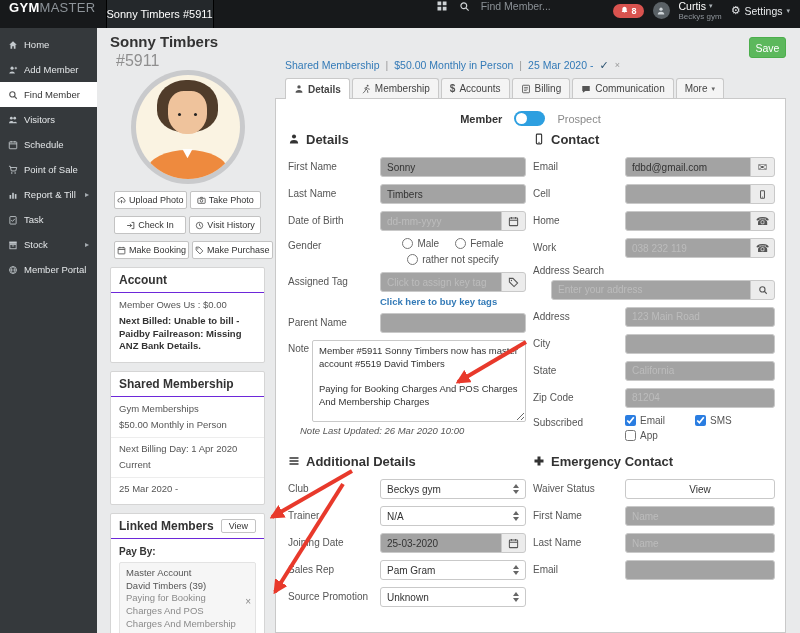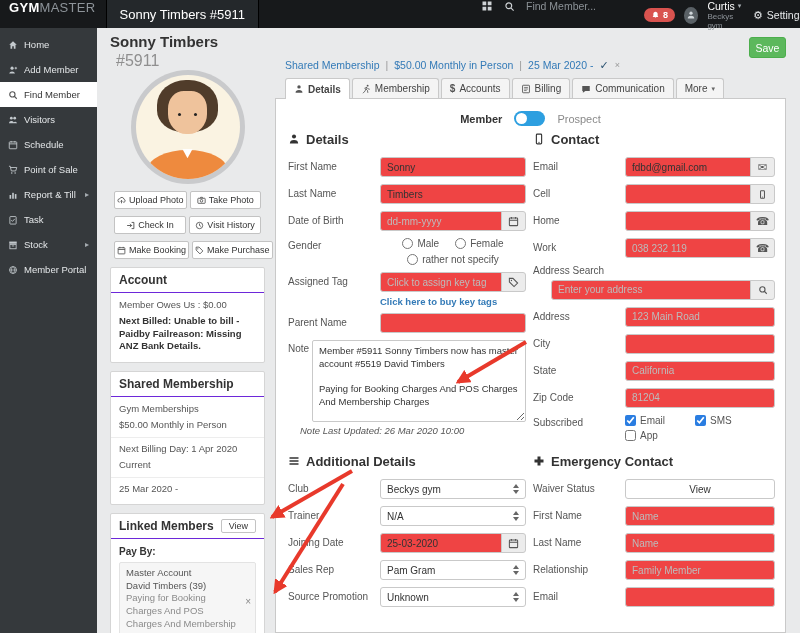--- a/index.html
+++ b/index.html
@@ -7,21 +7,21 @@
 body{position:relative;overflow:hidden;background:#e9eaeb;font-family:"Liberation Sans","DejaVu Sans",sans-serif;color:#333;font-size:10px}
 input,textarea,button{font-family:inherit}
 svg.ic{width:11px;height:11px;flex:none}
 .ptr{cursor:pointer}
 
 
 .topbar{position:absolute;left:0;top:0;width:800px;height:28px;background:#17191b;display:flex;align-items:flex-start;color:#c9ced2;z-index:6}
 .logo{padding:0 10px 0 9px;font-size:13px;letter-spacing:.3px;white-space:nowrap}
 .logo .l1{color:#fff;font-weight:bold}
 .logo .l2{color:#8d9399}
-.member-tab{height:28px;display:flex;align-items:center;padding:0 13px;background:#24282b;border-left:1px solid #000;border-right:1px solid #000;color:#fff;font-size:13px;white-space:nowrap}
+.member-tab{height:28px;display:flex;align-items:center;padding:0 0;background:#24282b;border-left:1px solid #000;border-right:1px solid #000;color:#fff;font-size:11px;white-space:nowrap}
 .tb-mid{display:flex;align-items:center;gap:11px;margin-left:222px}
 .gsearch{width:118px;background:transparent;border:none;outline:none;color:#e6e9eb;font-size:10.5px}
 .gsearch::placeholder{color:#8b9196}
 .tb-right{margin-left:auto;display:flex;align-items:center;gap:9px;padding-right:10px}
 .alert-badge{display:flex;align-items:center;gap:3px;background:#d9534f;border-radius:9px;padding:2px 7px;color:#fff;font-size:9px;font-weight:bold}
 .tb-avatar{width:17px;height:17px;border-radius:50%;background:#5a6166;display:flex;align-items:center;justify-content:center;color:#cfd5d9}
 .tb-user{line-height:1.15}
 .tb-user .un{color:#fff;font-size:10.5px;display:flex;align-items:center;gap:3px}
 .tb-user .ug{color:#8d9399;font-size:8px}
 .caret{font-size:7px;color:#aab0b5}
@@ -63,21 +63,21 @@
 .sec.details{left:12px;top:30px;width:238px}
 .sec.contact{left:257px;top:30px;width:242px}
 .sec.additional{left:12px;top:352px;width:238px}
 .sec.emergency{left:257px;top:352px;width:242px}
 .sec-head{display:flex;align-items:center;gap:6px;font-size:13px;font-weight:bold;color:#333;margin:2px 0 10px;height:16px}
 .sec-head svg{width:12px;height:12px;color:#333}
 
 .frow{display:flex;align-items:center;margin-bottom:7px;min-height:20px}
 .flabel{width:92px;flex:none;font-size:10px;color:#555;padding-right:6px;line-height:1.15}
 .fctrl{flex:1;display:flex;align-items:center}
-.inp{width:100%;height:20px;border:1px solid #c9c9c9;border-radius:3px;padding:0 6px;font-size:10px;color:#333;background:#ef4444;outline:none}
+.inp{width:100%;height:20px;border:1px solid #c9c9c9;border-radius:3px;padding:0 6px;font-size:10px;color:#333;background:#a3a3a3;outline:none}
 .inp::placeholder{color:#bcbcbc}
 .igrp{display:flex;width:100%}
 .igrp .inp{border-radius:3px 0 0 3px}
 .ibtn{width:25px;height:20px;flex:none;margin-left:-1px;background:#ececec;border:1px solid #c9c9c9;border-radius:0 3px 3px 0;display:flex;align-items:center;justify-content:center;color:#555;font-size:11px;cursor:pointer}
 .ibtn svg{width:11px;height:11px}
 .sel{position:relative;width:100%;height:20px;border:1px solid #c9c9c9;border-radius:3px;background:#fff;display:flex;align-items:center;padding:0 18px 0 6px;font-size:10px;color:#333;cursor:pointer}
 .sel::before,.sel::after{content:"";position:absolute;right:6px;border-left:3px solid transparent;border-right:3px solid transparent}
 .sel::before{top:4px;border-bottom:4px solid #666}
 .sel::after{bottom:4px;border-top:4px solid #666}
 .radio-col{display:flex;flex-direction:column;gap:5px}
@@ -567,26 +567,20 @@
           <input class="inp" placeholder="Name" style="">
         </div>
     </div>
     <div class="frow">
       <label class="flabel">Last Name</label>
       <div class="fctrl">
           <input class="inp" placeholder="Name" style="">
         </div>
     </div>
     <div class="frow">
-      <label class="flabel">Relationship</label>
-      <div class="fctrl">
-          <input class="inp" placeholder="Family Member" style="">
-        </div>
-    </div>
-    <div class="frow">
       <label class="flabel">Email</label>
       <div class="fctrl">
           <input class="inp" style="">
         </div>
     </div>
   </div>
 </div>
 
 <div class="leftcol">
   <div class="av">

